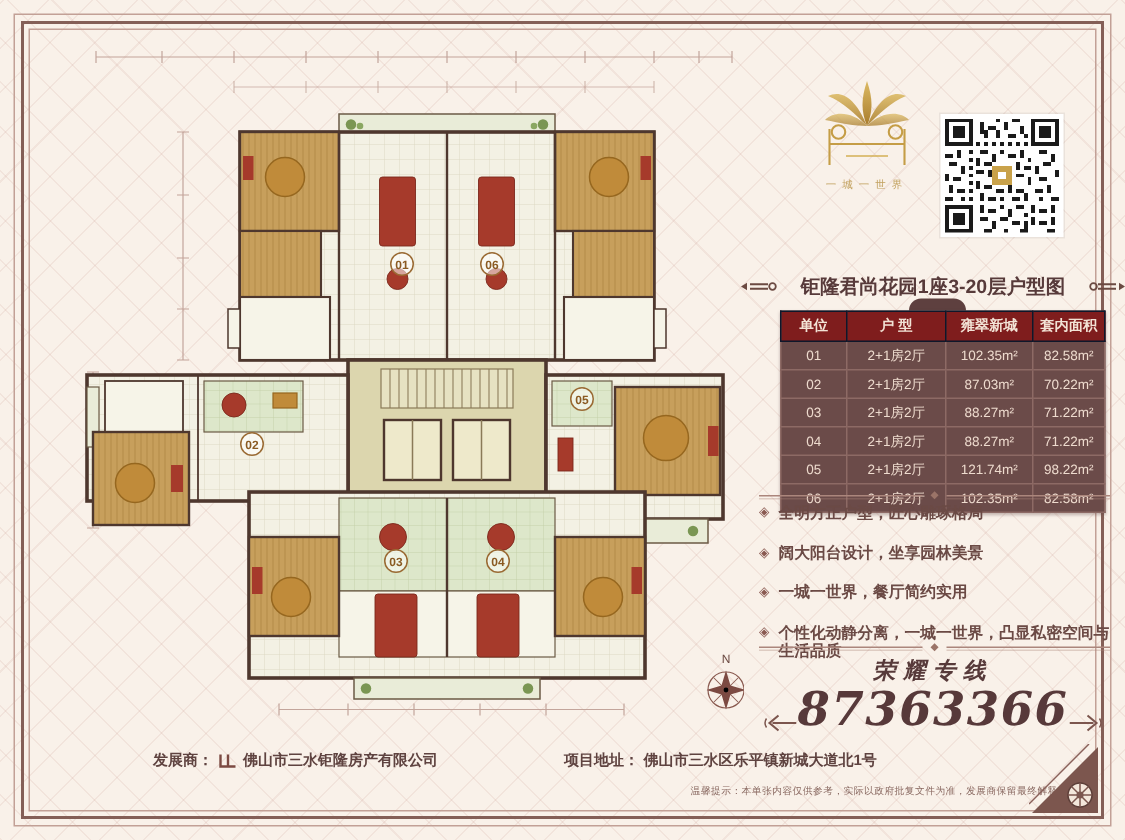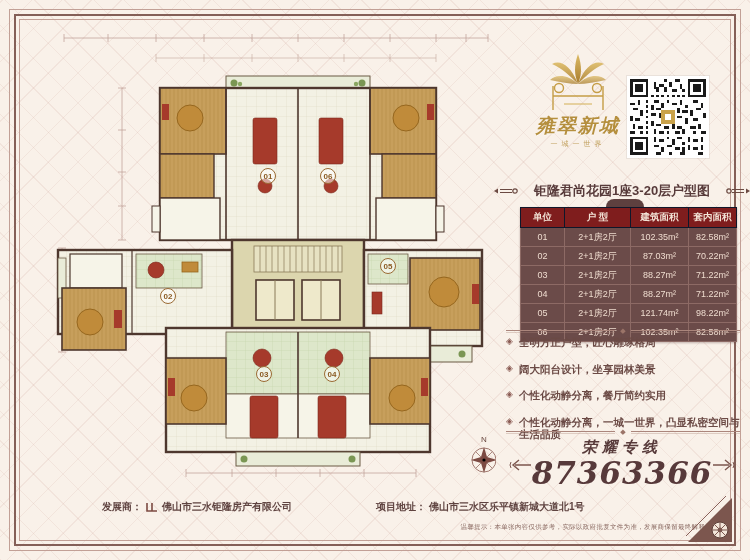--- a/index.html
+++ b/index.html
@@ -45,21 +45,21 @@
   .divider .line{flex:1;border-top:1px solid #ab867c;box-shadow:0 2px 0 rgba(171,134,124,.35);}
   .divider .orn{font-size:7px;line-height:1;}
 
   .features{position:absolute;left:506px;top:336px;width:238px;}
   .feature{display:flex;align-items:flex-start;gap:6px;font-size:10.5px;font-weight:bold;
     color:#6b4a45;line-height:1.2;margin-bottom:14px;}
   .feature .bullet{color:#8a5a52;font-size:9px;line-height:1.3;}
 
   .hotline{position:absolute;left:498px;top:438px;width:248px;text-align:center;font-style:italic;}
   .hotline-label{font-size:15px;font-weight:bold;letter-spacing:5px;color:#573a3a;}
-  .hotline-number{display:flex;align-items:flex-start;justify-content:center;gap:1px;margin-top:1px;}
+  .hotline-number{display:flex;align-items:flex-end;justify-content:center;gap:1px;margin-top:1px;}
   .hotline-number .num{font-family:"DejaVu Serif","Liberation Serif",serif;font-size:31px;
     font-weight:bold;color:#57393a;letter-spacing:1px;line-height:1;}
 
   .footer-row{position:absolute;left:62px;top:500px;width:656px;display:flex;align-items:center;
     font-size:10px;font-weight:bold;color:#5f4340;white-space:nowrap;}
   .footer-row .grp{display:flex;align-items:center;gap:3px;margin-left:40px;}
   .kw{display:inline-flex;flex-direction:column;align-items:center;line-height:1;margin:0 2px;}
   .kw-text{font-size:6.5px;font-weight:bold;letter-spacing:.5px;color:#5f4340;}
   .kw-sub{font-size:5px;color:#8a6a62;}
   .disclaimer{position:absolute;right:38px;top:523px;font-size:6.5px;color:#8a6a62;letter-spacing:.3px;}
@@ -231,21 +231,20 @@
       <path d="M36,2 C32,14 32,22 36,32 C40,22 40,14 36,2Z" fill="url(#gold)"></path>
       <path d="M36,32 C28,12 18,8 10,12 C20,16 28,24 36,32Z" fill="url(#gold)" opacity="0.9"></path>
       <path d="M36,32 C44,12 54,8 62,12 C52,16 44,24 36,32Z" fill="url(#gold)" opacity="0.9"></path>
       <path d="M36,32 C26,22 14,22 8,28 C18,30 28,32 36,32Z" fill="url(#gold)" opacity="0.75"></path>
       <path d="M36,32 C46,22 58,22 64,28 C54,30 44,32 36,32Z" fill="url(#gold)" opacity="0.75"></path>
       <circle cx="17" cy="36" r="4.5" fill="none" stroke="#c59d46" stroke-width="1.4"></circle>
       <circle cx="55" cy="36" r="4.5" fill="none" stroke="#c59d46" stroke-width="1.4"></circle>
       <path d="M11,34 V58 M61,34 V58 M11,44 H61" fill="none" stroke="#c59d46" stroke-width="1.4"></path>
       <path d="M22,52 H50" stroke="#d3af55" stroke-width="1"></path>
     </svg>
-    <div class="brand-name">雍翠新城</div>
     <div class="brand-tagline">一城一世界</div>
   </div>
 
   <div class="qr-block">
     <svg width="76" height="76" viewBox="0 0 29 29" shape-rendering="crispEdges">
       <rect width="29" height="29" fill="#ffffff"></rect>
       <g fill="#1a1a1a">
         <path d="M0,0h7v7h-7z M22,0h7v7h-7z M0,22h7v7h-7z"></path>
         <path fill="#ffffff" d="M1,1h5v5h-5z M23,1h5v5h-5z M1,23h5v5h-5z"></path>
         <path d="M2,2h3v3h-3z M24,2h3v3h-3z M2,24h3v3h-3z"></path>
@@ -282,21 +281,21 @@
     <colgroup>
         <col style="width:44px">
         <col style="width:66px">
         <col style="width:58px">
         <col style="width:48px">
       </colgroup>
     <thead>
       <tr>
         <th>单位</th>
         <th>户 型</th>
-        <th>建筑面积</th>
+        <th>雍翠新城</th>
         <th>套内面积</th>
       </tr>
     </thead>
     <tbody>
       <tr>
         <td>01</td>
           <td>2+1房2厅</td>
         <td>102.35m²</td>
           <td>82.58m²</td>
       </tr>
@@ -342,21 +341,21 @@
     <div class="feature">
       <span class="bullet">◈</span>
       <span>全明方正户型，匠心雕琢格局</span>
     </div>
     <div class="feature">
       <span class="bullet">◈</span>
       <span>阔大阳台设计，坐享园林美景</span>
     </div>
     <div class="feature">
       <span class="bullet">◈</span>
-      <span>个性化动静分离，餐厅简约实用</span>
+      <span>一城一世界，餐厅简约实用</span>
     </div>
     <div class="feature">
       <span class="bullet">◈</span>
       <span>个性化动静分离，一城一世界，凸显私密空间与生活品质</span>
     </div>
   </div>
   <div class="divider" style="top:428px;">
     <span class="line"></span>
       <span class="orn">◆</span>
       <span class="line"></span>

